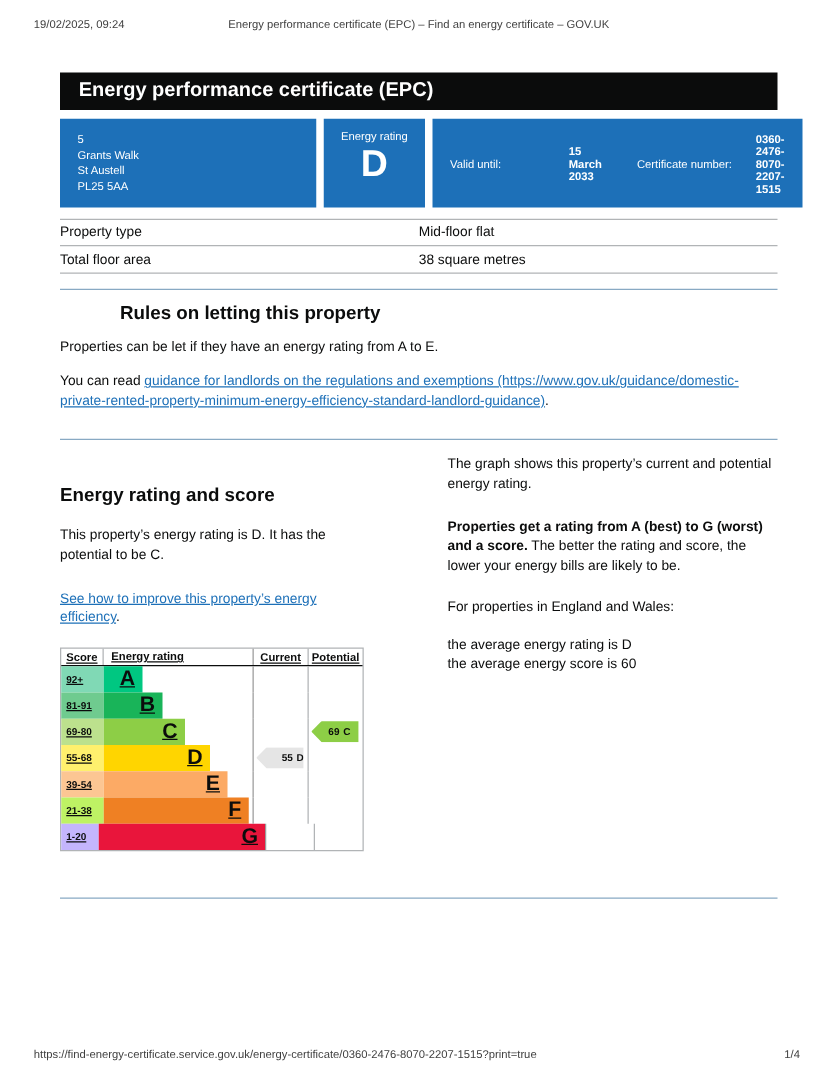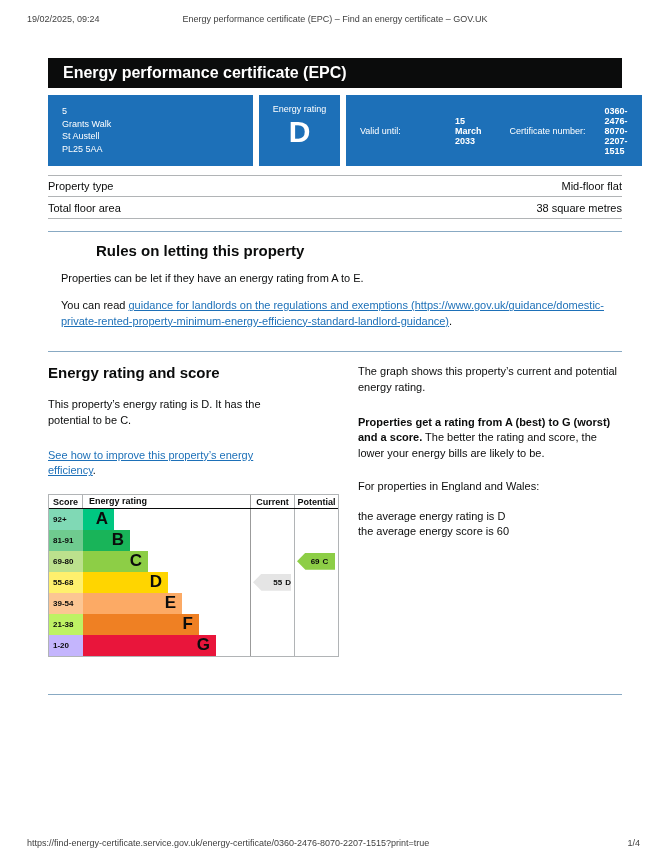--- a/index.html
+++ b/index.html
@@ -34,43 +34,43 @@
   .rating-cell .rating-letter { font-size:30px; font-weight:bold; line-height:1; margin-top:3px; }
   .validity-col { display:flex; row-gap:5px; }
   .v-row { flex:1; background:var(--blue,#1d70b8); color:#fff; display:flex; align-items:center; padding:0 14px; font-size:9px; }
   .v-row .v-label { flex:0 0 95px; }
   .v-row .v-value { font-weight:bold; }
 
   .property-table { margin-top:9px; font-size:11px; }
   .pt-row { display:flex; align-items:center; height:22px; border-bottom:1px solid var(--tableline,#b1b4b6); }
   .pt-row:first-child { border-top:1px solid var(--tableline,#b1b4b6); }
   .pt-label { width:50%; }
-  .pt-value { width:50%;text-align:right; }
+  .pt-value { width:50%; }
 
   .sep { border-top:1px solid var(--sep,#88a9c3); height:0; }
   .sep-1 { margin-top:12px; }
   .sep-2 { margin-top:22px; }
   .sep-3 { margin-top:37px; }
 
   h2.section-heading { font-size:15px; font-weight:bold; color:var(--ink,#0b0c0c); }
   .rules h2 { margin-top:10px;margin-left:48px; }
-  .rules p { margin-top:12px; font-size:11px; line-height:1.4;margin-left:13px; }
+  .rules p { margin-top:12px; font-size:11px; line-height:1.4; }
   a.gov-link { color:var(--link,#1d70b8); text-decoration:underline; }
 
   .two-col { margin-top:12px; display:flex; }
-  .col-left { width:263px; flex:0 0 263px; }
+  .col-left { width:263px; flex:0 0 263px;margin-top:24px; }
   .col-right { margin-left:47px; width:264px; font-size:11px; line-height:1.4; }
   .col-left .lead { margin-top:16px; font-size:11px; line-height:1.4; max-width:256px; }
   .col-left .improve { margin-top:20px; font-size:11px; line-height:1.4; max-width:240px; }
   .col-right p.p2 { margin-top:20px; }
   .col-right p.p3 { margin-top:18px; }
   .col-right p.p4 { margin-top:14px; }
 
   
-  .epc-chart { margin-top:15px; width:291px; border:1px solid var(--chartborder,#b1b4b6); }
+  .epc-chart { margin-top:15px; width:243px; border:1px solid var(--chartborder,#b1b4b6);text-decoration:underline; }
   .chart-header { display:flex; height:14px; border-bottom:1px solid var(--bar,#0b0c0c); font-size:9px; font-weight:bold; align-items:center; }
   .h-score { width:34px; text-align:center; border-right:1px solid var(--chartborder,#b1b4b6); height:100%; line-height:14px; }
   .h-rating { flex:1; padding-left:6px; }
   .h-current { width:44px; text-align:center; border-left:1px solid #9b9b9b; height:100%; line-height:14px; }
   .h-potential { width:44px; text-align:center; border-left:1px solid var(--chartborder,#b1b4b6); height:100%; line-height:14px; }
   .chart-row { display:flex; height:21px; }
   .score-cell { width:34px; display:flex; align-items:center; padding-left:4px; font-size:8px; font-weight:bold; }
   .band-area { flex:1; }
   .band-bar { height:100%; display:flex; align-items:center; justify-content:flex-end; padding-right:6px; font-size:17px; font-weight:bold; color:#0b0c0c; }
   .marker-cell { position:relative; }

